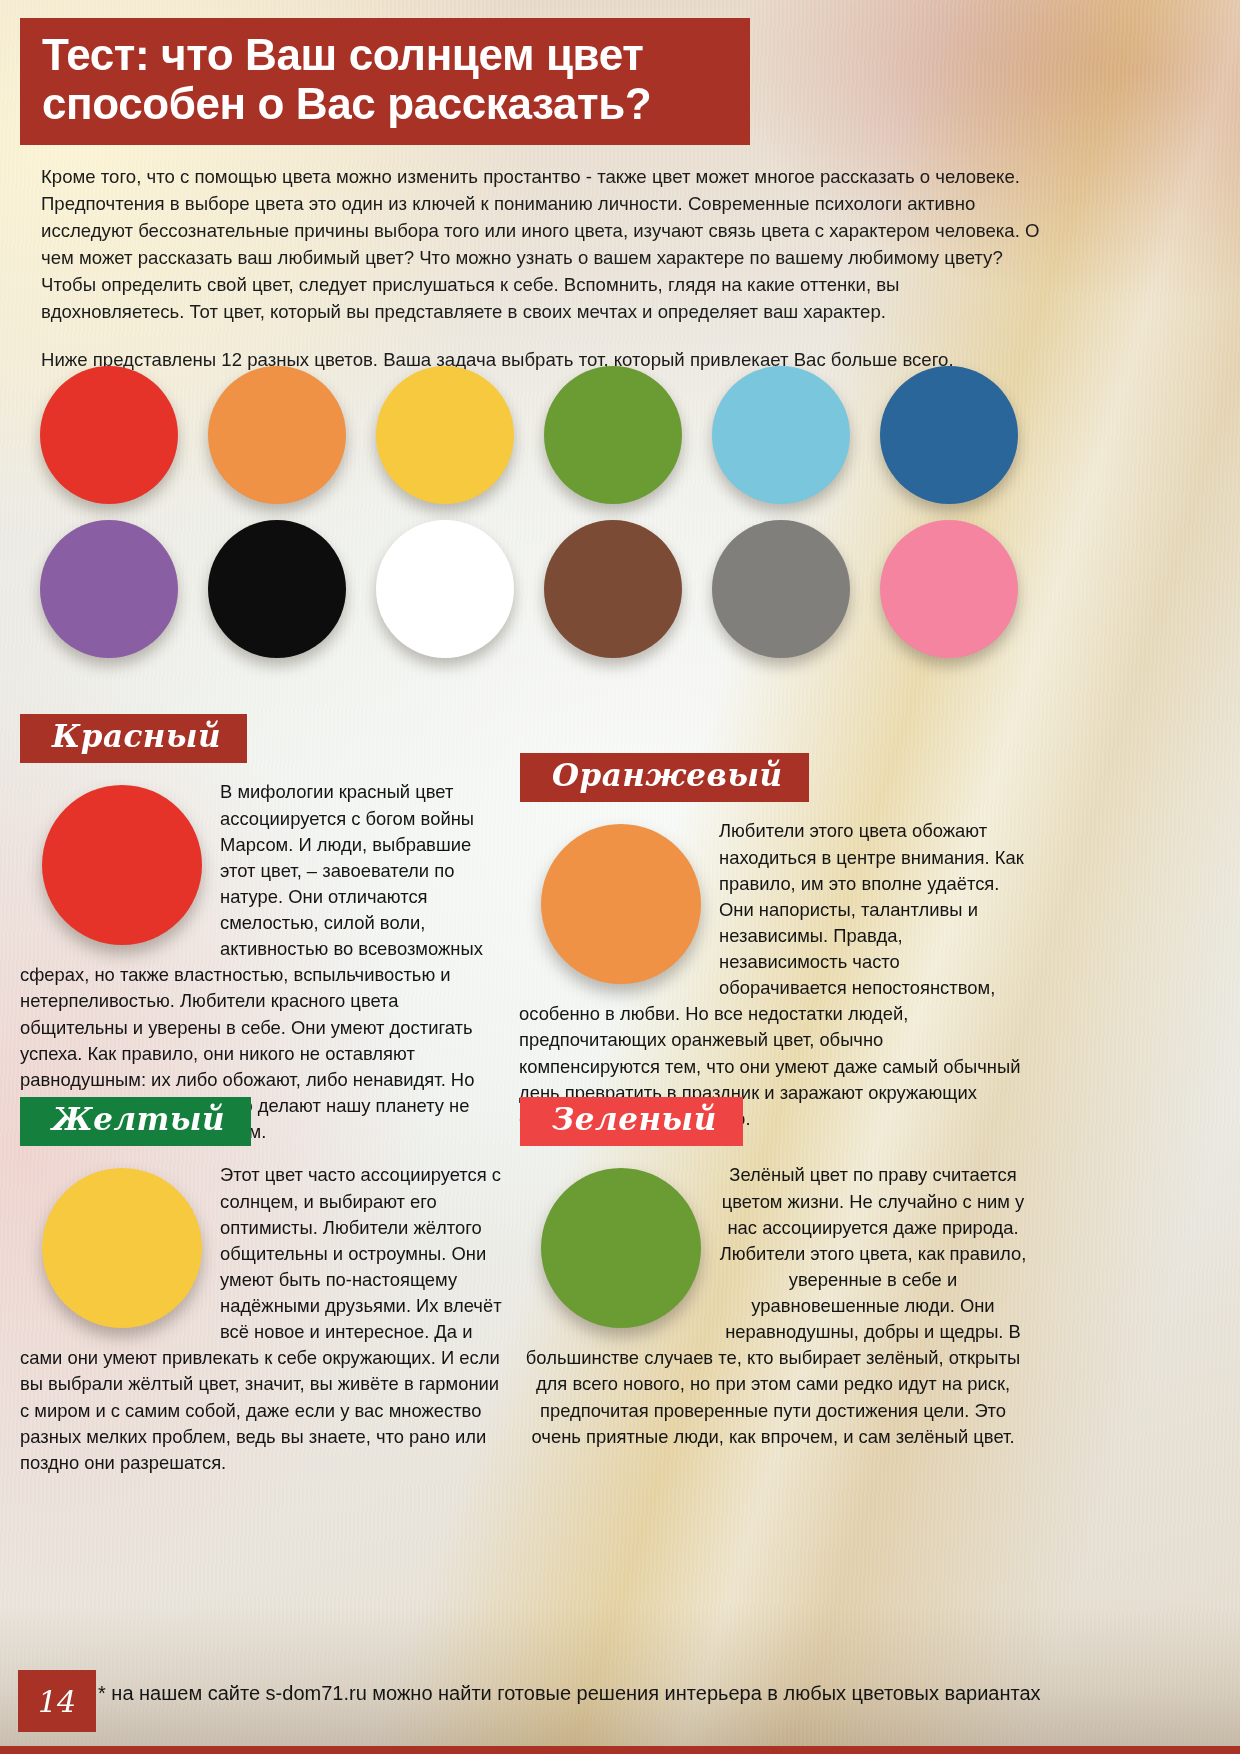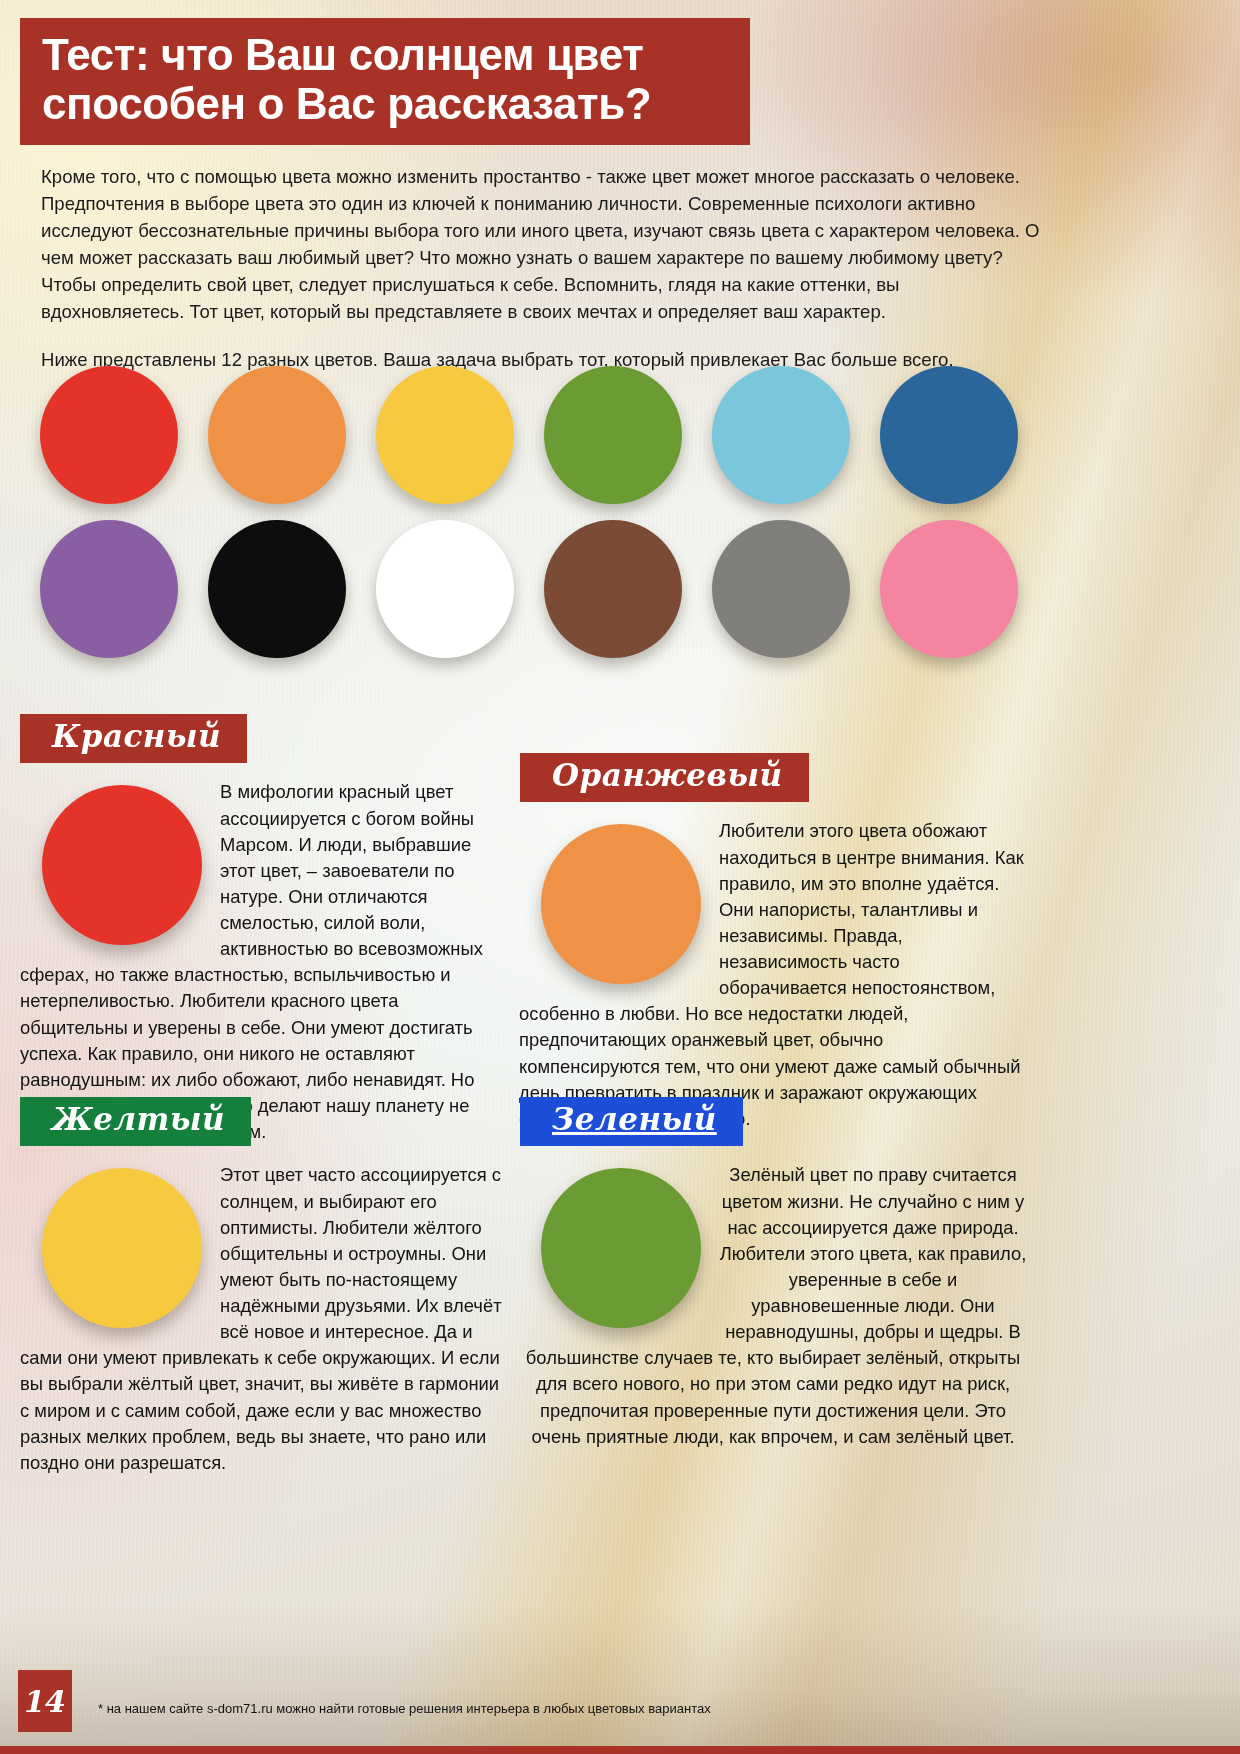--- a/index.html
+++ b/index.html
@@ -94,27 +94,27 @@
     box-shadow:0 9px 15px rgba(70,60,50,0.34);
   }
   .sec-body:after{content:"";display:block;clear:both;}
 
   
   .footer-bar{
     position:absolute;left:0;right:0;bottom:0;height:8px;background:#a93226;
   }
   .page-num{
     position:absolute;left:18px;bottom:22px;
-    width:54px;height:62px;background:#a93226;color:#fff;
-    font-family:"DejaVu Serif", serif;font-style:italic;font-weight:bold;
+    width:78px;height:62px;background:#a93226;color:#fff;
+    font-family:"DejaVu Serif", serif;font-style:italic;font-weight:normal;
     font-size:30px;display:flex;align-items:center;justify-content:center;
   }
   .footer-note{
-    position:absolute;left:98px;bottom:38px;
-    font-size:13px;color:#141414;
+    position:absolute;left:98px;bottom:49px;
+    font-size:20px;color:#141414;
     font-family:"Liberation Sans", sans-serif;
   }
 </style>
 </head>
 <body>
 
 <div id="page"></div>
 <div id="bottom-shadow"></div>
 
 <div class="content">
@@ -168,21 +168,21 @@
 
   <div class="section" style="left:0px;top:1097px;width:520px;">
     <div class="sec-head" style="margin-left: 20px; background-color: #15803d;">Желтый</div>
     <div class="sec-body" style="padding:0 16px 0 20px;">
       <div class="sec-circle" style="background: rgb(247, 201, 62);"></div>
       <span>Этот цвет часто ассоциируется с солнцем, и выбирают его оптимисты. Любители жёлтого общительны и остроумны. Они умеют быть по-настоящему надёжными друзьями. Их влечёт всё новое и интересное. Да и сами они умеют привлекать к себе окружающих. И если вы выбрали жёлтый цвет, значит, вы живёте в гармонии с миром и с самим собой, даже если у вас множество разных мелких проблем, ведь вы знаете, что рано или поздно они разрешатся.</span>
     </div>
   </div>
 
   <div class="section" style="left:505px;top:1097px;width:530px;">
-    <div class="sec-head" style="margin-left: 15px; background-color: #1d4ed8; text-decoration: underline;">Зеленый</div>
+    <div class="sec-head" style="margin-left: 15px; background-color: #ef4444;">Зеленый</div>
     <div class="sec-body" style="padding:0 8px 0 14px;text-align:center;">
       <div class="sec-circle" style="background: rgb(107, 155, 51);"></div>
       <span>Зелёный цвет по праву считается цветом жизни. Не случайно с ним у нас ассоциируется даже природа. Любители этого цвета, как правило, уверенные в себе и уравновешенные люди. Они неравнодушны, добры и щедры. В большинстве случаев те, кто выбирает зелёный, открыты для всего нового, но при этом сами редко идут на риск, предпочитая проверенные пути достижения цели. Это очень приятные люди, как впрочем, и сам зелёный цвет.</span>
     </div>
   </div>
 
   <div class="footer-bar" style="background-color: rgb(169, 50, 38);"></div>
   <div class="page-num" style="background-color: rgb(169, 50, 38);">14</div>
   <div class="footer-note">* на нашем сайте s-dom71.ru можно найти готовые решения интерьера в любых цветовых вариантах</div>
 

